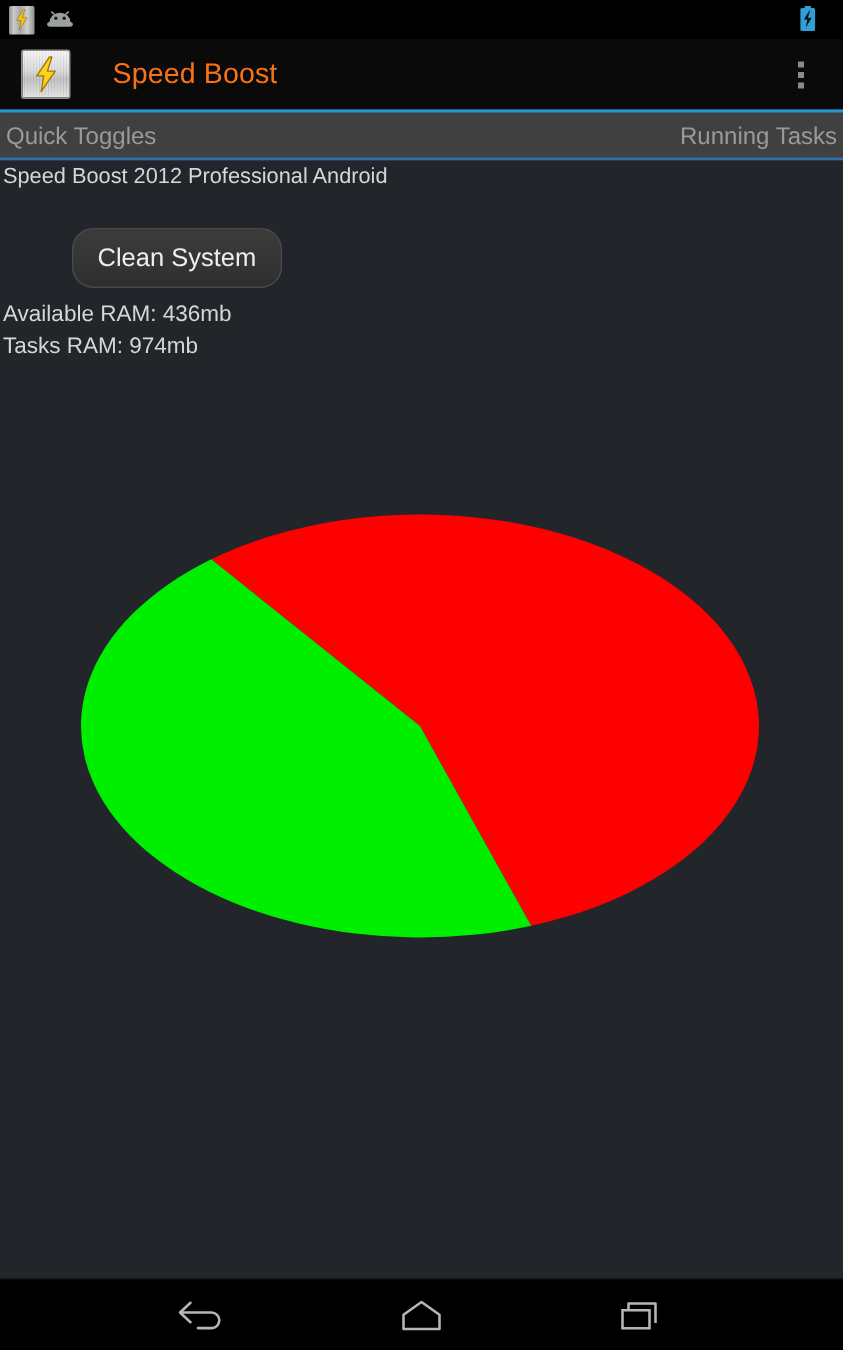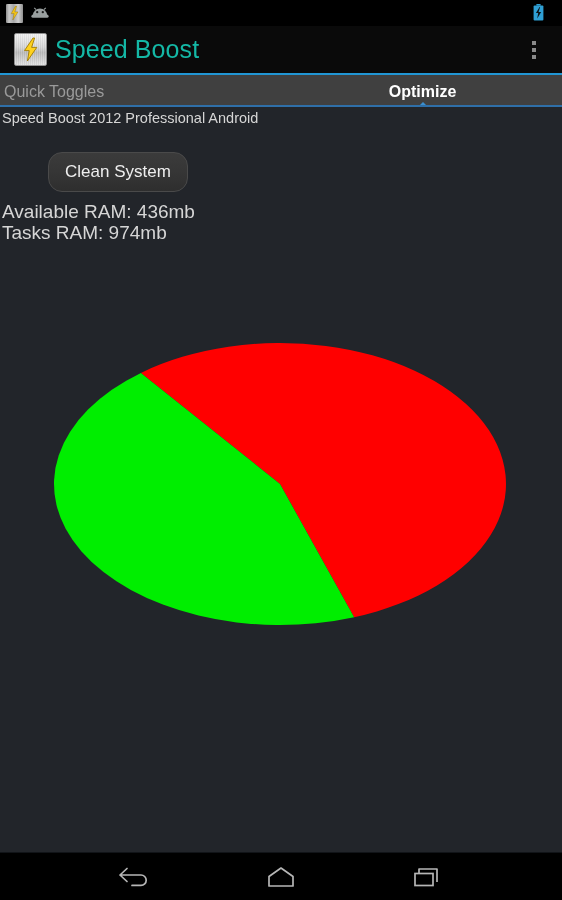--- a/index.html
+++ b/index.html
@@ -84,23 +84,23 @@
       repeating-linear-gradient(90deg, rgba(255,255,255,0.10) 0px, rgba(255,255,255,0.10) 1px, rgba(0,0,0,0.05) 1px, rgba(0,0,0,0.05) 2px),
       linear-gradient(180deg,#f3f3f3 0%,#d8d8d8 42%,#bdbdbd 60%,#e2e2e2 100%);
     border: 1px solid #8e8e8e;
     box-sizing: border-box;
     display: flex;
     align-items: center;
     justify-content: center;
     flex: none;
   }
   .app-title {
-    color: #14b8a6;
-    font-size: 25px;
-    margin-left: 8px;
+    color: #f97316;
+    font-size: 19px;
+    margin-left: 28px;
     letter-spacing: 0.1px;
   }
   .overflow {
     margin-left: auto;
     width: 44px;
     height: 47px;
     display: flex;
     flex-direction: column;
     align-items: center;
     justify-content: center;
@@ -192,21 +192,21 @@
     display: flex;
     align-items: center;
     justify-content: center;
     padding: 0 16px;
     box-sizing: border-box;
     cursor: pointer;
   }
   .ram-line {
     position: absolute;
     left: 2px;
-    font-size: 19px;
+    font-size: 15px;
     color: #d6d6d6;
   }
   .ram-avail { top: 94px; }
   .ram-total { top: 115px; }
 
   .pie-wrap {
     position: absolute;
     left: 0;
     top: 0;
     width: 562px;
@@ -292,23 +292,22 @@
         <i></i>
         <i></i>
     </span>
   </div>
 
   <div class="tabbar-wrap">
     <div class="tabbar">
       <div class="tab first">
         <span>Quick Toggles</span>
       </div>
-      <div class="tab active">
-        <span>Optimize</span>
-        <span class="tab-caret"></span>
+      <div class="tab last">
+        <span>Running Tasks</span>
       </div>
     </div>
   </div>
   <div class="tabbar-underline"></div>
 
   <div class="content">
 
     <div class="subtitle">Speed Boost 2012 Professional Android</div>
 
     <div class="clean-btn">Clean System</div>

